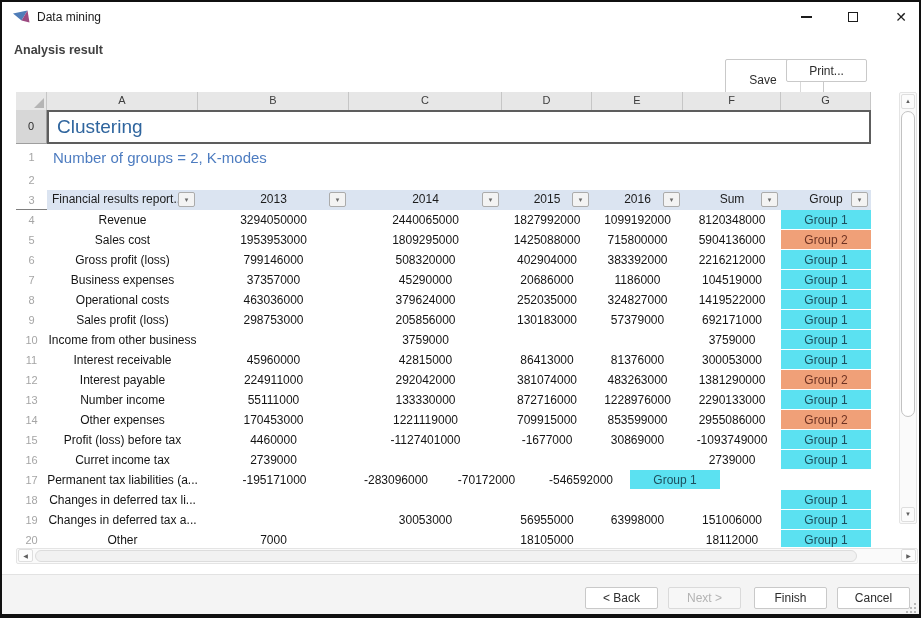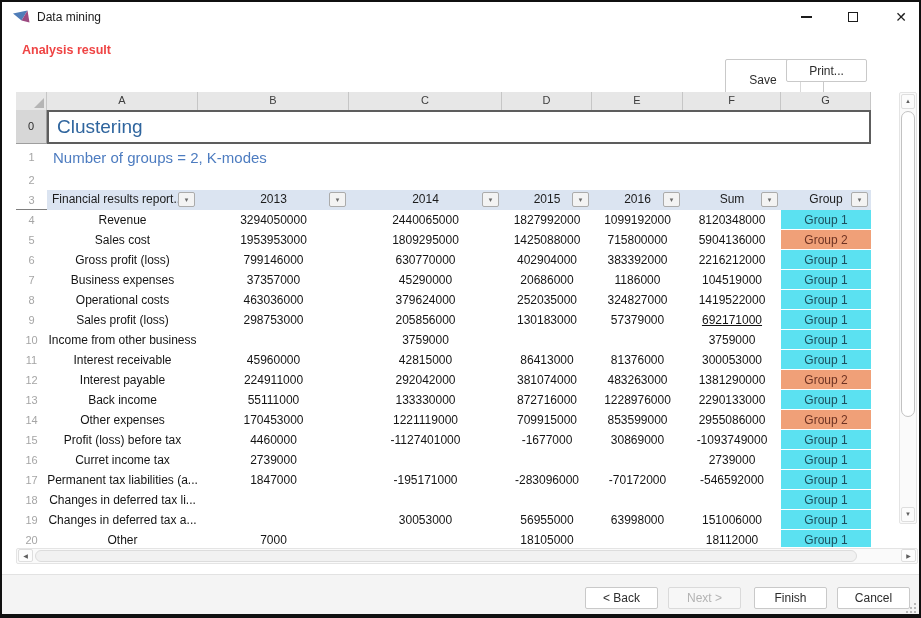--- a/index.html
+++ b/index.html
@@ -12,21 +12,21 @@
   
   .titlebar { position:absolute; left:0; top:0; width:100%; height:30px; background:#fff; }
   .app-icon { position:absolute; left:11px; top:8px; width:20px; height:15px; }
   .title-text { position:absolute; left:35px; top:8px; font-size:12px; color:#1a1a1a; }
   .winctl { position:absolute; top:1px; width:30px; height:28px; display:flex; align-items:center; justify-content:center; cursor:default; }
   .ctl-min { left:789px; } .ctl-max { left:836px; } .ctl-close { left:884px; }
   .glyph-min { display:block; width:11px; height:0; border-top:2px solid #1c1c1c; }
   .glyph-max { display:block; width:10px; height:10px; border:1.4px solid #1c1c1c; }
   .glyph-close { font-size:14px; color:#1c1c1c; line-height:14px; }
   
-  .section-title { position:absolute; left:20px; top:41px; font-size:12.5px; font-weight:bold; color:#ef4444; }
+  .section-title { position:absolute; left:12px; top:41px; font-size:12.5px; font-weight:bold; color:#404040; }
   .btn { background:#fff; border:1px solid #c9c9c9; border-radius:2px; font-size:12px; color:#2d2d2d; font-family:inherit; cursor:pointer; }
   .save-btn { position:absolute; left:723px; top:57px; width:99px; height:41px; display:flex; align-items:stretch; padding:0; }
   .save-label { flex:1; display:flex; align-items:center; justify-content:center; }
   .save-split { width:1px; background:#d9d9d9; margin:3px 0; }
   .save-arrow { width:22px; display:flex; align-items:center; justify-content:center; font-size:7px; color:#5c5c5c; }
   .print-btn { position:absolute; left:784px; top:57px; width:81px; height:23px; }
   
   .grid { position:absolute; left:14px; top:90px; width:855px; height:455px; background:#fff; }
   .letters { display:flex; height:18px; border-bottom:1px solid #adadad; }
   .corner { position:relative; width:31px; height:18px; background:#e7e7e7; border-right:1px solid #c6c6c6; }
@@ -155,21 +155,21 @@
           <div class="dcell" style="width: 153px;">1809295000</div>
           <div class="dcell" style="width: 90px;">1425088000</div>
           <div class="dcell" style="width: 91px;">715800000</div>
           <div class="dcell" style="width: 98px;">5904136000</div>
           <div class="dcell gcell" style="width: 90px; background: rgb(240, 160, 120); color: rgb(110, 50, 34);">Group 2</div>
         </div>
         <div class="drow">
           <div class="rownum-col" style="line-height: 20px;">6</div>
           <div class="dcell" style="width: 151px;">Gross profit (loss)</div>
           <div class="dcell" style="width: 151px;">799146000</div>
-          <div class="dcell" style="width: 153px;">630770000</div>
+          <div class="dcell" style="width: 153px;">508320000</div>
           <div class="dcell" style="width: 90px;">402904000</div>
           <div class="dcell" style="width: 91px;">383392000</div>
           <div class="dcell" style="width: 98px;">2216212000</div>
           <div class="dcell gcell" style="width: 90px; background: rgb(91, 225, 241); color: rgb(29, 79, 94);">Group 1</div>
         </div>
         <div class="drow">
           <div class="rownum-col" style="line-height: 20px;">7</div>
           <div class="dcell" style="width: 151px;">Business expenses</div>
           <div class="dcell" style="width: 151px;">37357000</div>
           <div class="dcell" style="width: 153px;">45290000</div>
@@ -188,21 +188,21 @@
           <div class="dcell" style="width: 98px;">1419522000</div>
           <div class="dcell gcell" style="width: 90px; background: rgb(91, 225, 241); color: rgb(29, 79, 94);">Group 1</div>
         </div>
         <div class="drow">
           <div class="rownum-col" style="line-height: 20px;">9</div>
           <div class="dcell" style="width: 151px;">Sales profit (loss)</div>
           <div class="dcell" style="width: 151px;">298753000</div>
           <div class="dcell" style="width: 153px;">205856000</div>
           <div class="dcell" style="width: 90px;">130183000</div>
           <div class="dcell" style="width: 91px;">57379000</div>
-          <div class="dcell" style="width: 98px; text-decoration: underline;">692171000</div>
+          <div class="dcell" style="width: 98px;">692171000</div>
           <div class="dcell gcell" style="width: 90px; background: rgb(91, 225, 241); color: rgb(29, 79, 94);">Group 1</div>
         </div>
         <div class="drow">
           <div class="rownum-col" style="line-height: 20px;">10</div>
           <div class="dcell" style="width: 151px;">Income from other business</div>
           <div class="dcell" style="width: 151px;"></div>
           <div class="dcell" style="width: 153px;">3759000</div>
           <div class="dcell" style="width: 90px;"></div>
           <div class="dcell" style="width: 91px;"></div>
           <div class="dcell" style="width: 98px;">3759000</div>
@@ -223,21 +223,21 @@
           <div class="dcell" style="width: 151px;">Interest payable</div>
           <div class="dcell" style="width: 151px;">224911000</div>
           <div class="dcell" style="width: 153px;">292042000</div>
           <div class="dcell" style="width: 90px;">381074000</div>
           <div class="dcell" style="width: 91px;">483263000</div>
           <div class="dcell" style="width: 98px;">1381290000</div>
           <div class="dcell gcell" style="width: 90px; background: rgb(240, 160, 120); color: rgb(110, 50, 34);">Group 2</div>
         </div>
         <div class="drow">
           <div class="rownum-col" style="line-height: 20px;">13</div>
-          <div class="dcell" style="width: 151px;">Back income</div>
+          <div class="dcell" style="width: 151px;">Number income</div>
           <div class="dcell" style="width: 151px;">55111000</div>
           <div class="dcell" style="width: 153px;">133330000</div>
           <div class="dcell" style="width: 90px;">872716000</div>
           <div class="dcell" style="width: 91px;">1228976000</div>
           <div class="dcell" style="width: 98px;">2290133000</div>
           <div class="dcell gcell" style="width: 90px; background: rgb(91, 225, 241); color: rgb(29, 79, 94);">Group 1</div>
         </div>
         <div class="drow">
           <div class="rownum-col" style="line-height: 20px;">14</div>
           <div class="dcell" style="width: 151px;">Other expenses</div>
@@ -264,21 +264,20 @@
           <div class="dcell" style="width: 151px;">2739000</div>
           <div class="dcell" style="width: 153px;"></div>
           <div class="dcell" style="width: 90px;"></div>
           <div class="dcell" style="width: 91px;"></div>
           <div class="dcell" style="width: 98px;">2739000</div>
           <div class="dcell gcell" style="width: 90px; background: rgb(91, 225, 241); color: rgb(29, 79, 94);">Group 1</div>
         </div>
         <div class="drow">
           <div class="rownum-col" style="line-height: 20px;">17</div>
           <div class="dcell" style="width: 151px;">Permanent tax liabilities (a...</div>
-          <div class="dcell" style="width: 151px;">1847000</div>
           <div class="dcell" style="width: 153px;">-195171000</div>
           <div class="dcell" style="width: 90px;">-283096000</div>
           <div class="dcell" style="width: 91px;">-70172000</div>
           <div class="dcell" style="width: 98px;">-546592000</div>
           <div class="dcell gcell" style="width: 90px; background: rgb(91, 225, 241); color: rgb(29, 79, 94);">Group 1</div>
         </div>
         <div class="drow">
           <div class="rownum-col" style="line-height: 20px;">18</div>
           <div class="dcell" style="width: 151px;">Changes in deferred tax li...</div>
           <div class="dcell" style="width: 151px;"></div>

